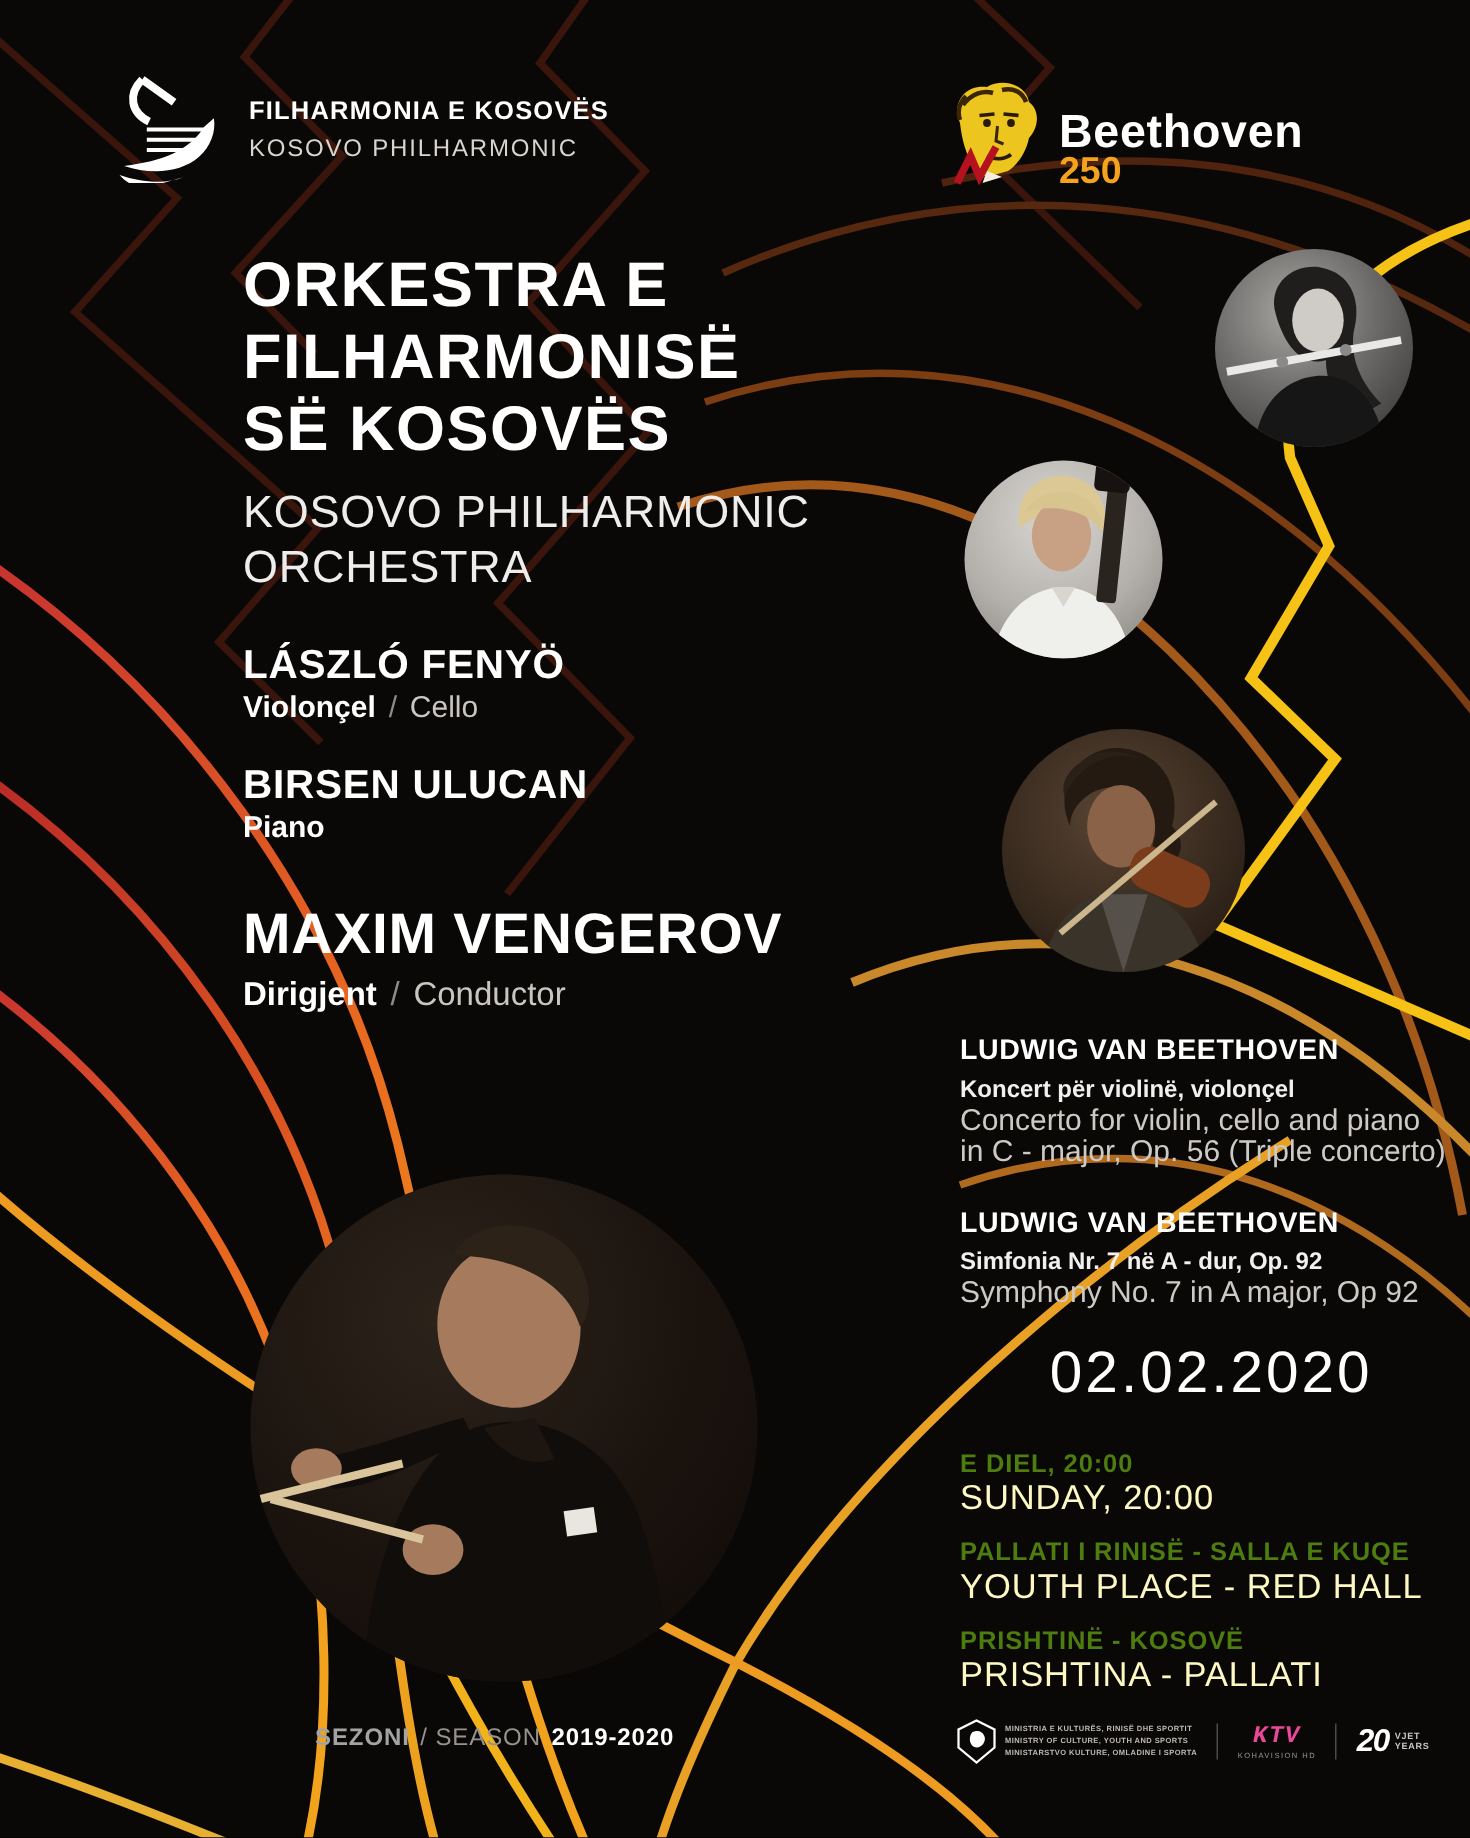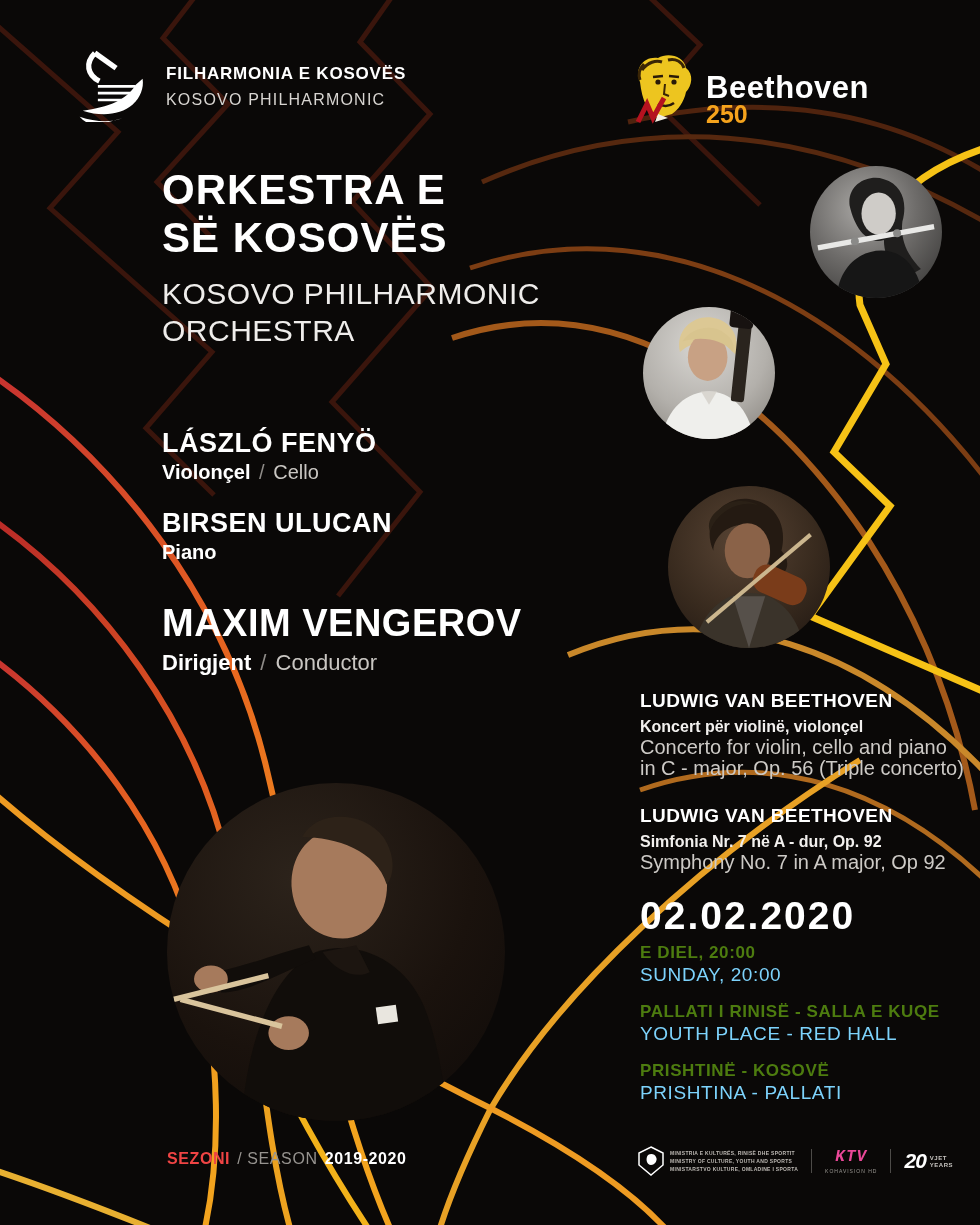--- a/index.html
+++ b/index.html
@@ -48,28 +48,28 @@
 
   
   .program{left:640px;top:690px;width:335px;}
   .piece{margin-bottom:26px;}
   .piece .comp{font-size:19px;font-weight:600;letter-spacing:.4px;color:#fff;line-height:22px;margin-bottom:4px;}
   .piece .sq{font-size:16px;font-weight:bold;color:#f2f0ee;line-height:21px;}
   .piece .en{font-size:20px;font-weight:400;color:#cdcac6;line-height:21px;}
 
   
   .event{left:640px;top:894px;width:335px;}
-  .event .date{font-size:39px;font-weight:700;letter-spacing:2px;color:#fff;margin-bottom:4px;}
+  .event .date{font-size:39px;font-weight:400;letter-spacing:2px;color:#fff;margin-bottom:27px;text-align:center;}
   .pair{margin-bottom:15px;}
   .pair .p1{font-size:17px;font-weight:bold;letter-spacing:.6px;color:#4d7c0f;line-height:22px;}
-  .pair .p2{font-size:19px;font-weight:400;letter-spacing:.6px;color:#7dd3fc;line-height:22px;}
+  .pair .p2{font-size:23px;font-weight:400;letter-spacing:.6px;color:#fef9c3;line-height:22px;}
 
   
   .season{left:167px;top:1150px;font-size:16px;letter-spacing:.6px;}
-  .season .sz1{font-weight:bold;color:#ef4444;}
+  .season .sz1{font-weight:bold;color:#a3a3a3;margin-left:43px;}
   .season .szs{font-weight:400;color:#96938f;padding:0 2px;}
   .season .sz2{font-weight:bold;color:#fff;}
 
   .sponsors{left:638px;top:1140px;display:flex;align-items:center;gap:13px;height:42px;}
   .ministry{display:flex;align-items:center;gap:6px;}
   .ministry-lines{display:flex;flex-direction:column;gap:2px;}
   .ministry-lines span{font-size:5px;letter-spacing:.3px;color:#bdb9b4;white-space:nowrap;font-weight:bold;}
   .sp-div{width:1px;height:24px;background:#4d4b48;}
   .ktv{display:flex;flex-direction:column;align-items:center;gap:2px;}
   .ktv .k1{font-size:16px;font-weight:800;letter-spacing:1px;color:#ec4899;font-style:italic;font-family:Liberation Mono, monospace;}
@@ -158,20 +158,21 @@
       </svg>
     </span>
     <span class="b250-text">
       <span class="b250-word" style="display:block">Beethoven</span>
       <span class="b250-num" style="display:block">250</span>
     </span>
   </div>
 
   <div class="abs title">
     <div class="t">ORKESTRA E</div>
+    <div class="t">FILHARMONISË</div>
     <div class="t">SË KOSOVËS</div>
     <div class="s-wrap">
       <div class="s">KOSOVO PHILHARMONIC</div>
       <div class="s">ORCHESTRA</div>
     </div>
   </div>
 
   <div class="abs performers">
     <div class="perf">
       <div class="nm">LÁSZLÓ FENYÖ</div>

